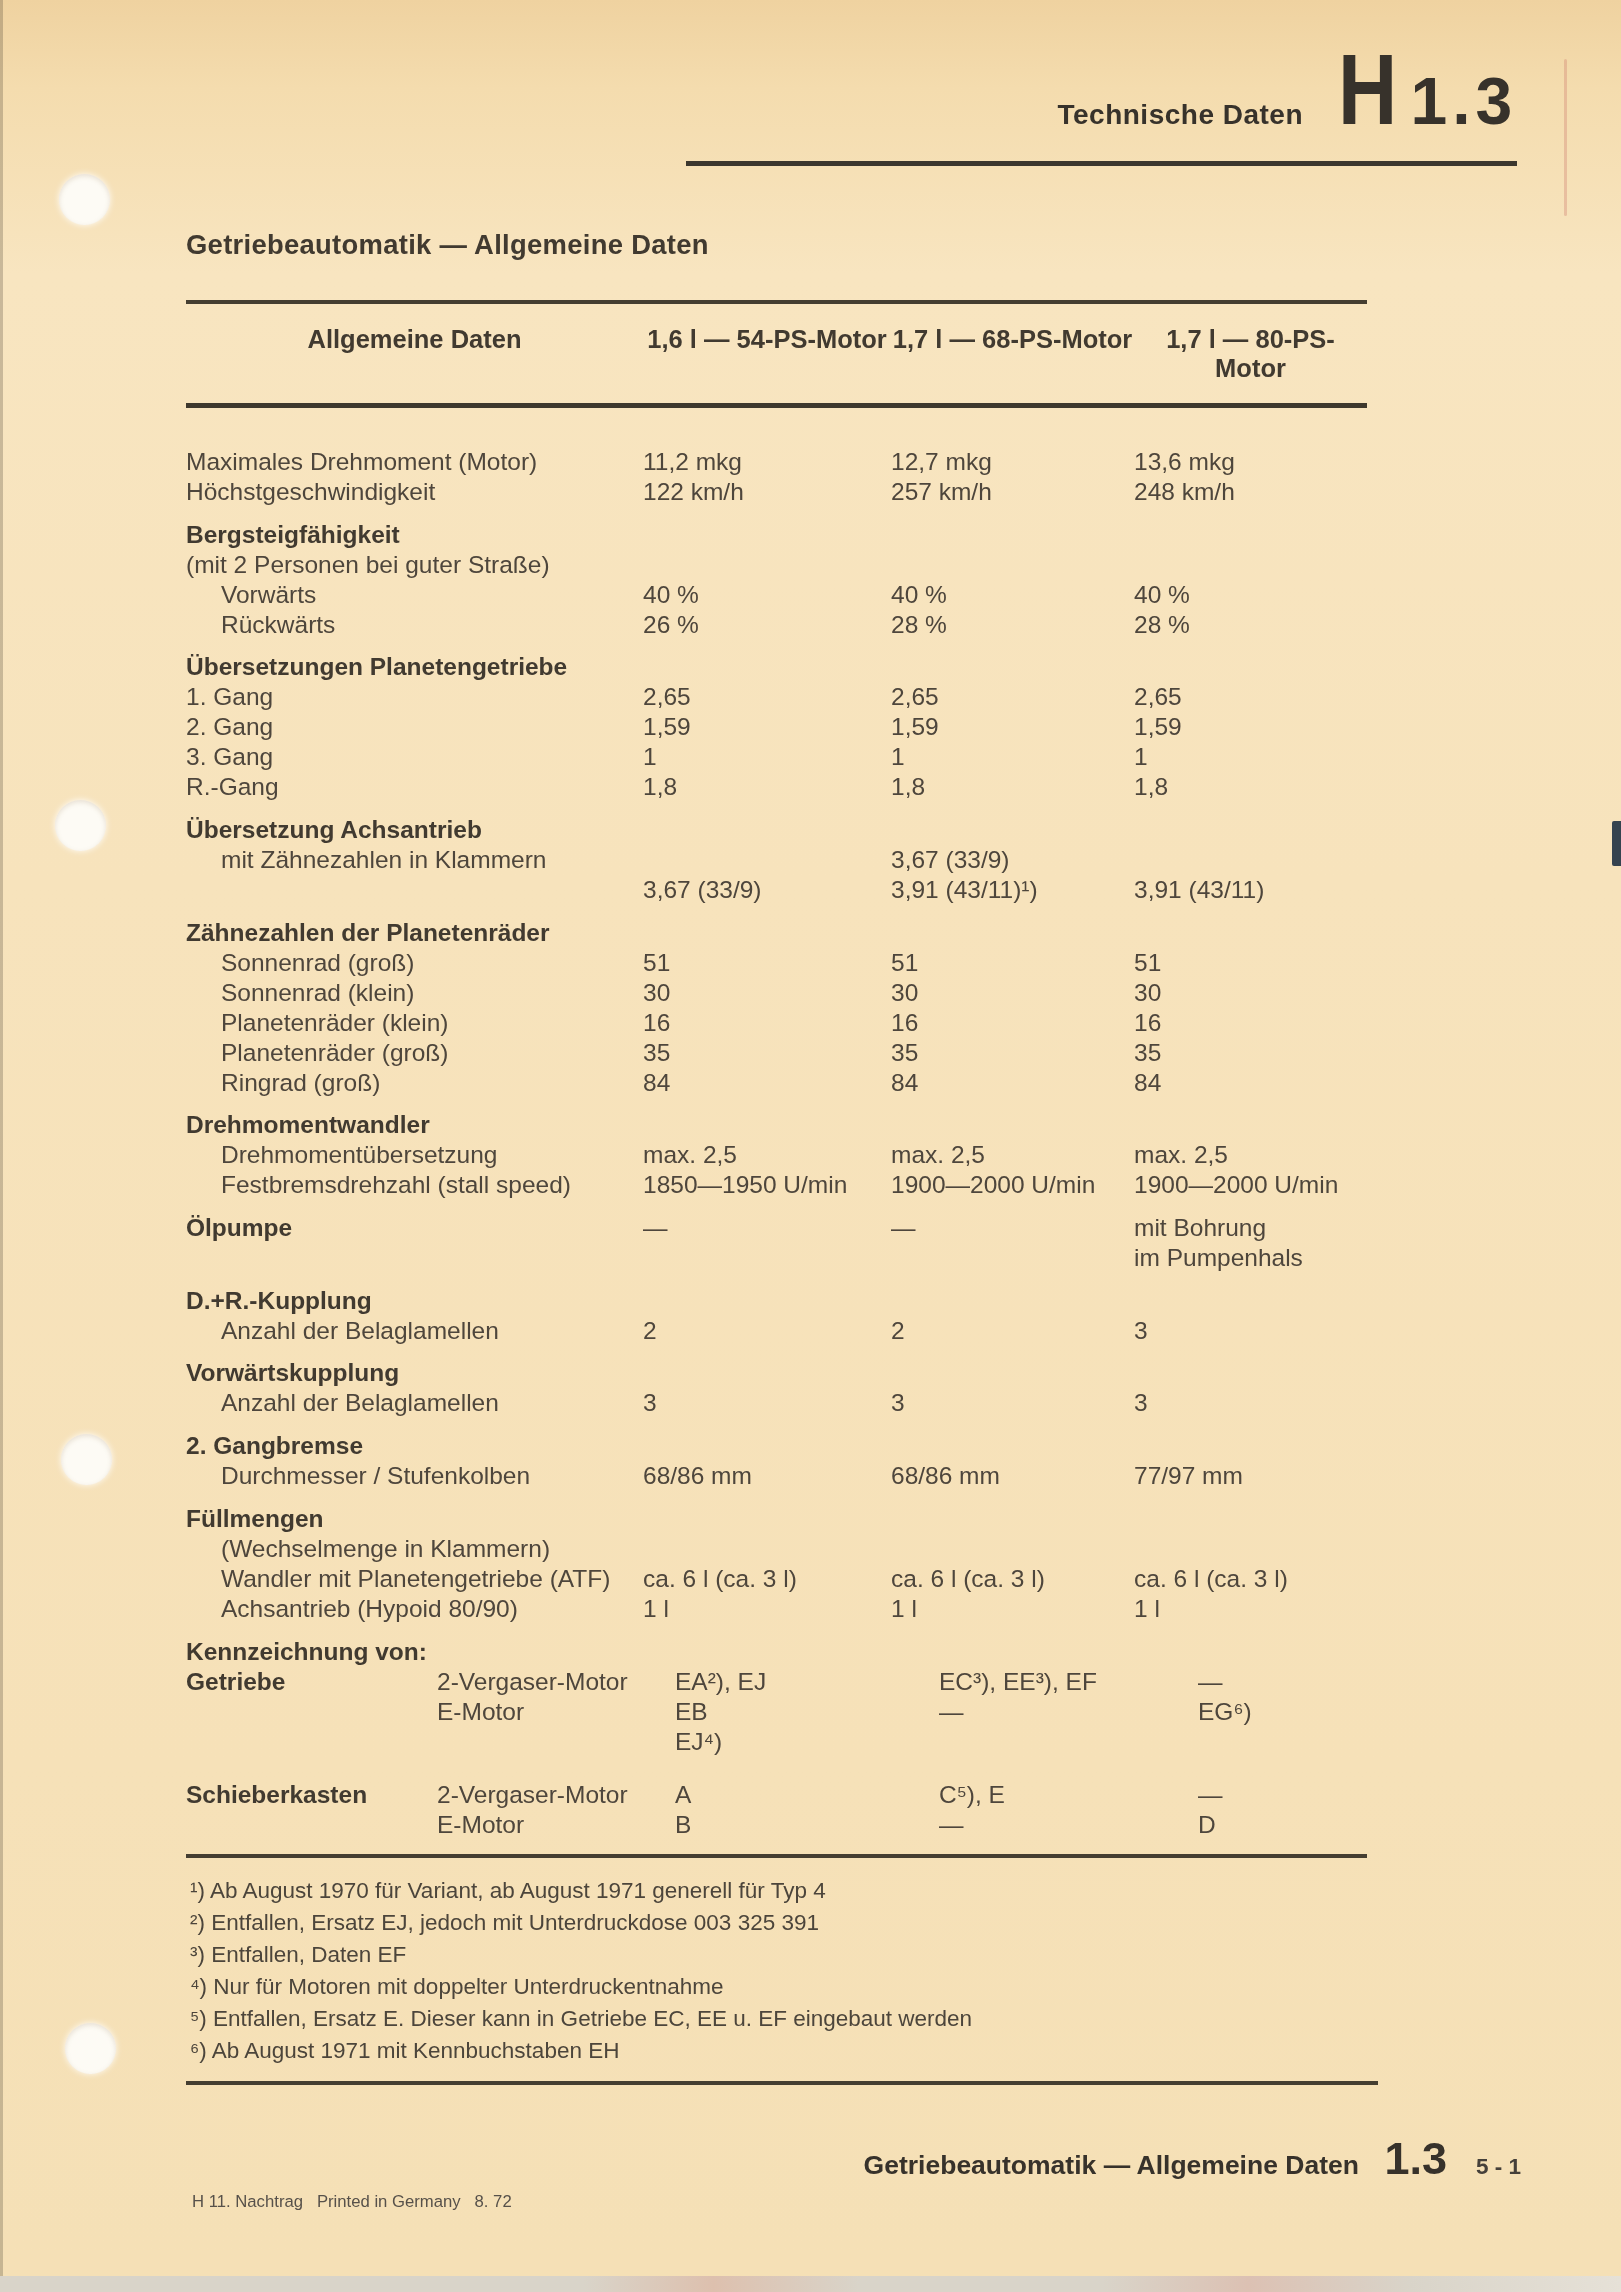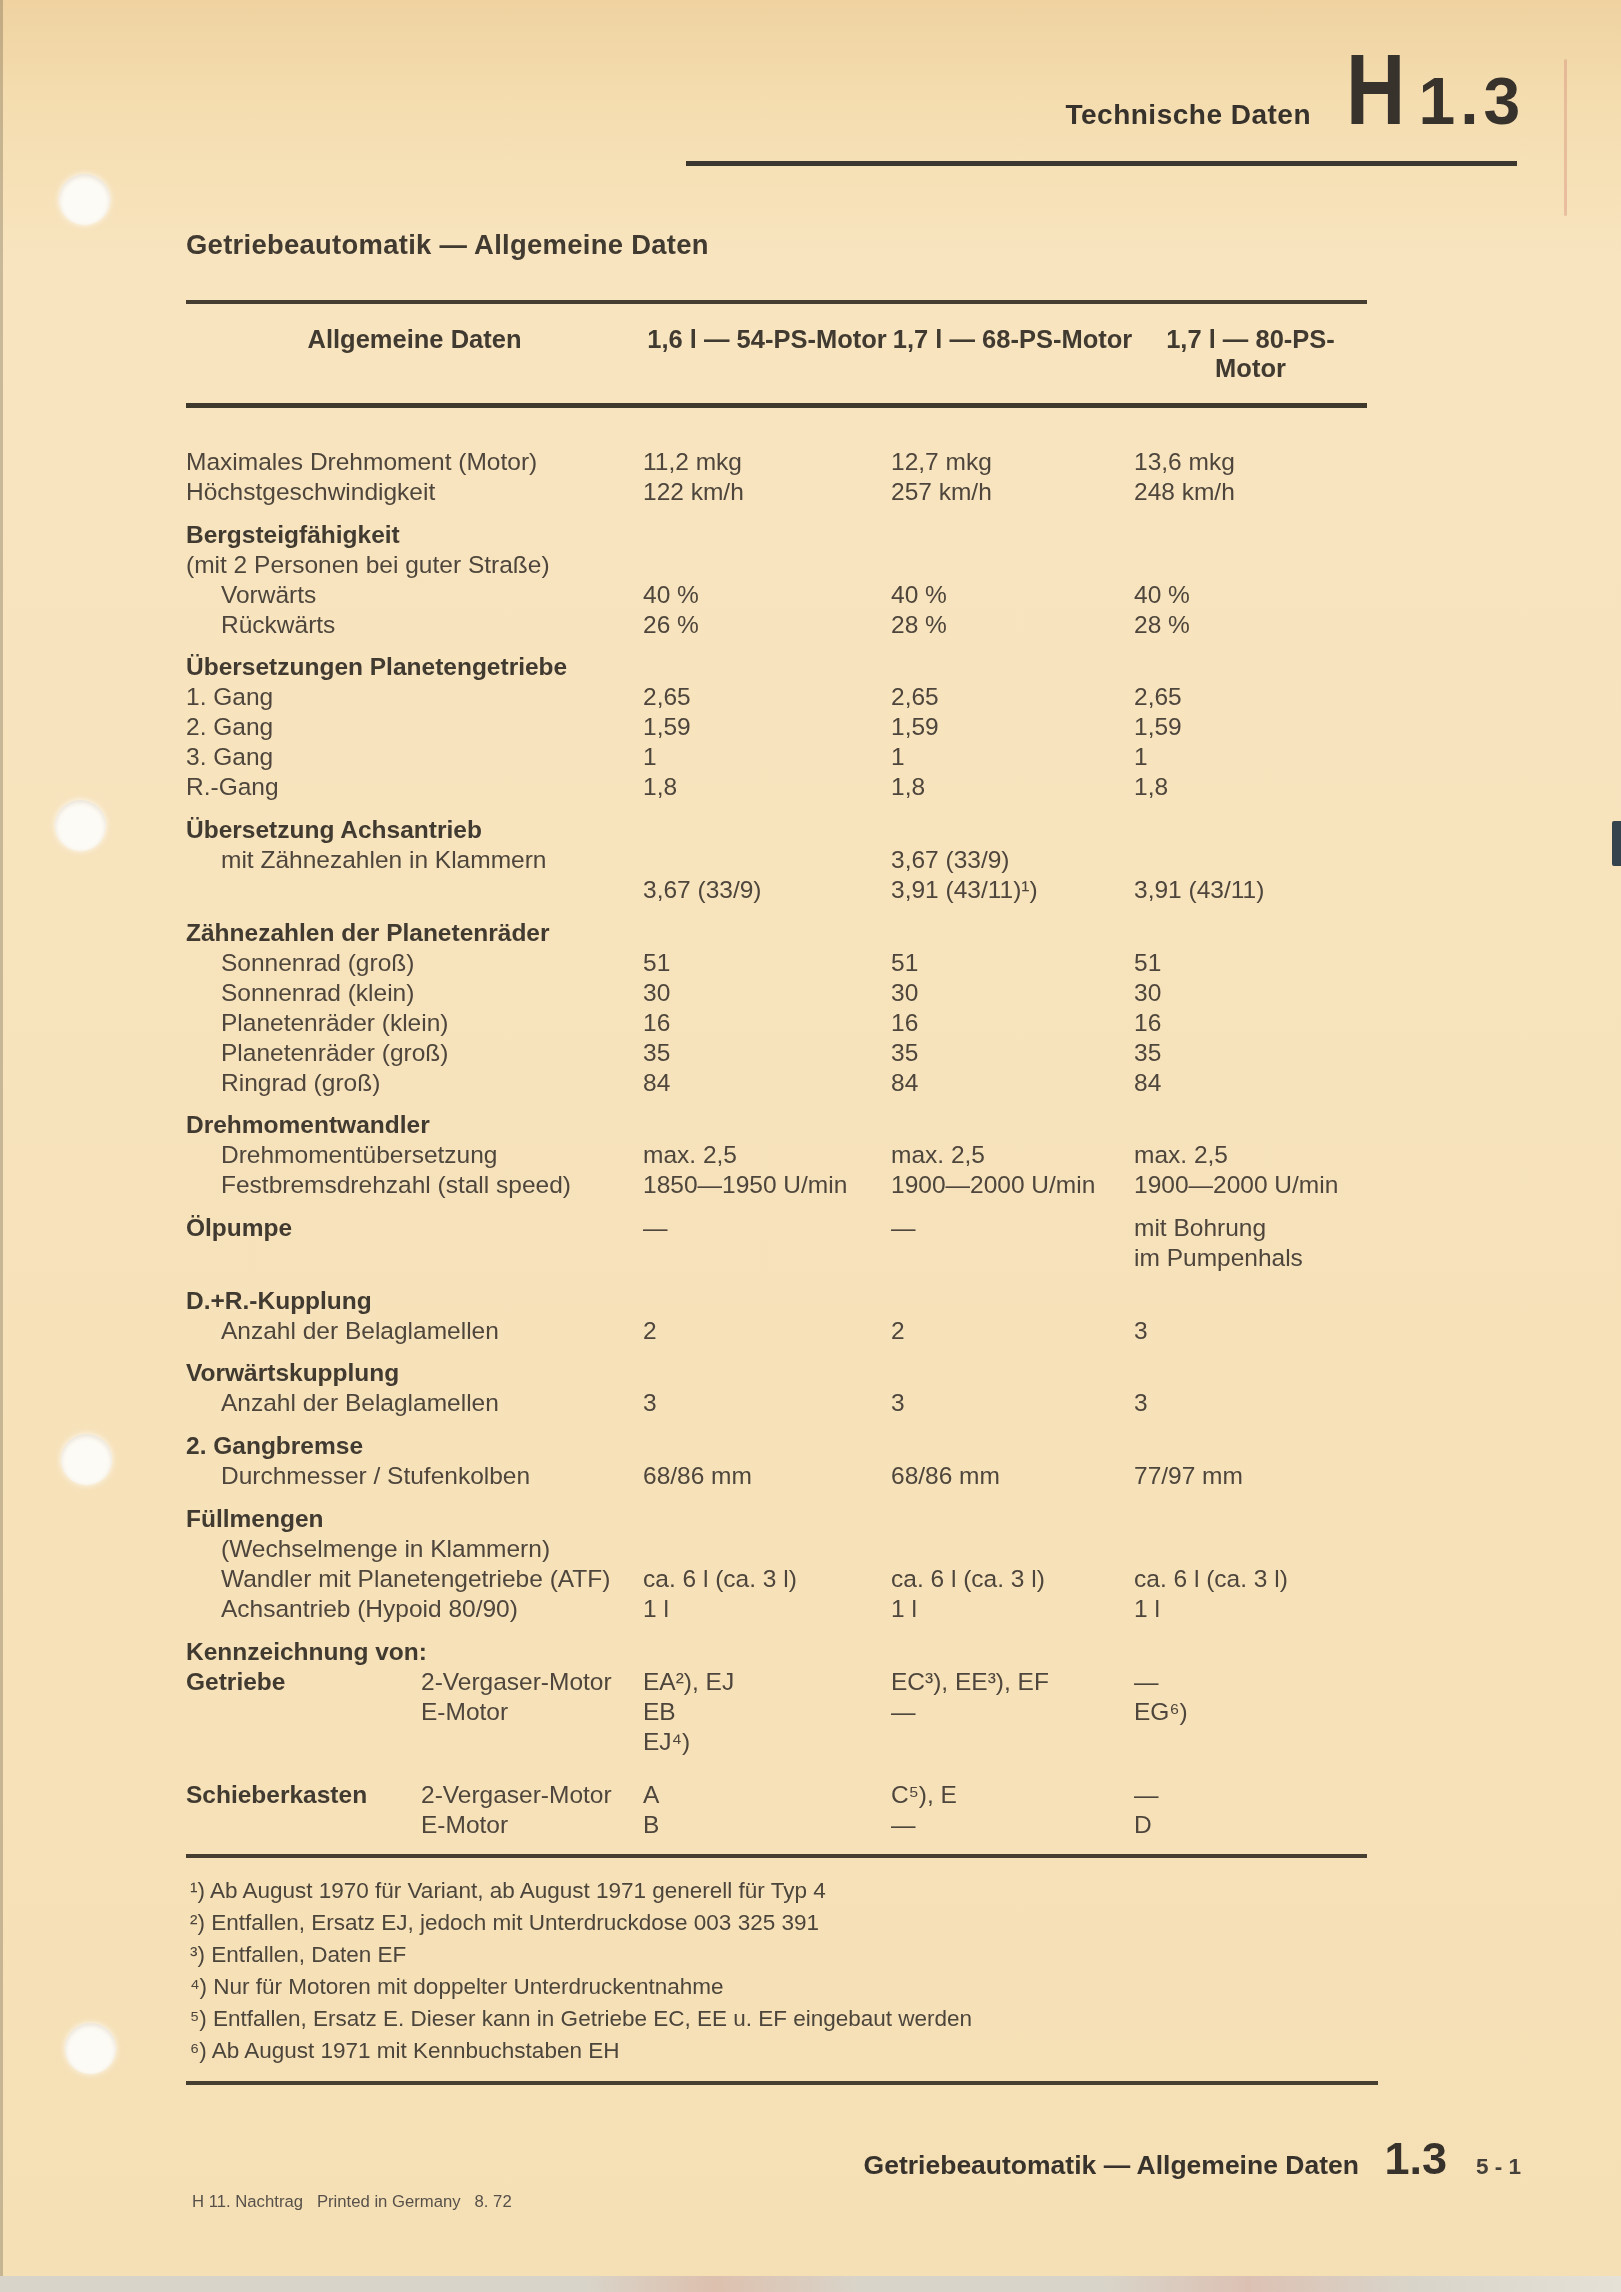--- a/index.html
+++ b/index.html
@@ -14,39 +14,39 @@
   }
   .left-sliver{position:absolute;left:0;top:0;width:2.9px;height:2293px;background:rgba(60,50,40,.25);}
   .punch{position:absolute;width:51px;height:51px;border-radius:50%;
     background:#fdfbf5;box-shadow:inset 0 2px 4.9px rgba(150,120,80,.20),0 0 5.9px rgba(255,255,255,.9);}
   .right-tab{position:absolute;right:0;width:8.8px;height:45px;background:#35434f;border-radius:2px 0 0 2px;}
   .right-smudge{position:absolute;width:2.9px;background:rgba(205,125,112,.35);border-radius:2px;}
   .bottom-band{
     position:absolute;left:0;bottom:0;width:1621px;height:16.7px;
     background:linear-gradient(90deg,#d9d4c9 0%,#d9d4c9 36%,#ddc0ae 44%,#d9d4c9 53%,#d9d4c9 68%,#dcc1b3 77%,#d9d4c9 87%,#e6e1d7 100%);
   }
-  .header{position:absolute;top:49px;right:96px;display:flex;align-items:baseline;color:#37322b;}
+  .header{position:absolute;top:49px;right:104px;display:flex;align-items:baseline;color:#37322b;}
   .h-label{font-size:28px;font-weight:bold;margin-right:21.6px;letter-spacing:0.5px;}
   .h-letter{font-size:100px;font-weight:bold;line-height:.8;transform:scaleX(.82);transform-origin:bottom right;}
   .h-num{font-size:66px;font-weight:bold;margin-left:13.7px;letter-spacing:4.9px;}
   .header-rule{position:absolute;left:686px;top:161px;width:831px;height:4.9px;background:#3c372e;}
 
   .content{position:absolute;left:186px;top:0;width:1192px;color:#4e463c;}
   .title{margin:0;padding-top:229px;font-size:27.4px;font-weight:bold;color:#413a30;letter-spacing:0.3px;}
   .rule{background:#453e31;width:1181px;}
   .rule-title{margin-top:39px;height:3.9px;}
   .rule-head{margin-top:19.6px;height:4.9px;background:#3e382d;}
   .rule-foot{margin-top:13.7px;height:3.9px;}
   .rule-end{margin-top:13.7px;height:3.9px;width:1192px;}
 
   .colhead{display:grid;grid-template-columns:457px 248px 243px 233px;margin-top:21.6px;
     font-size:25.5px;font-weight:bold;color:#413a30;text-align:center;}
   #tbody{margin-top:39px;}
   .trow{display:grid;grid-template-columns:457px 248px 243px 233px;line-height:30px;font-size:24.5px;}
-  .trow.kenn{grid-template-columns:235px 222px 248px 243px 233px;}
+  .trow.kenn{grid-template-columns:235px 222px 248px 243px 233px;gap:16px;}
   .gap{height:12.7px;}
   .kenngap{height:23.5px;}
   .lab{color:#4e463c;}
   .bold{font-weight:bold;color:#413a30;}
   .ind{padding-left:35px;}
   .rgt{padding-right:76px;}
   .val{white-space:pre-line;color:#4e463c;}
 
   .footnotes{list-style:none;margin:17.6px 0 0 3.9px;padding:0;font-size:22.5px;line-height:32px;color:#4c453b;}
   .footer-left{position:absolute;left:192px;top:2192px;font-size:16.7px;color:#57514a;white-space:pre;}

